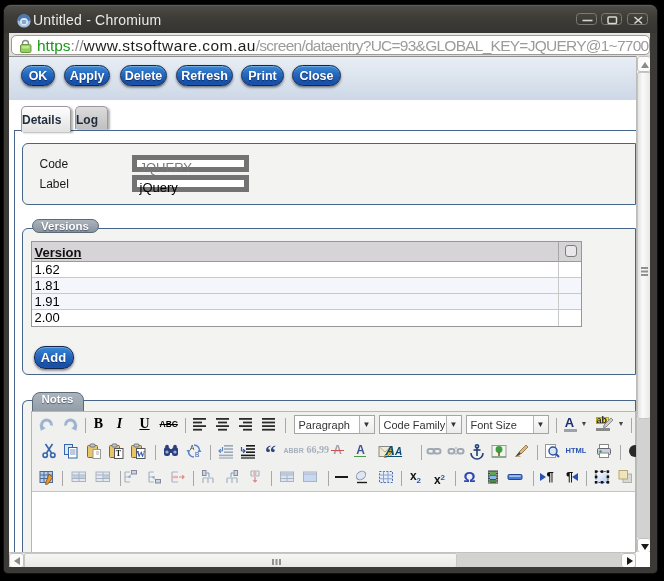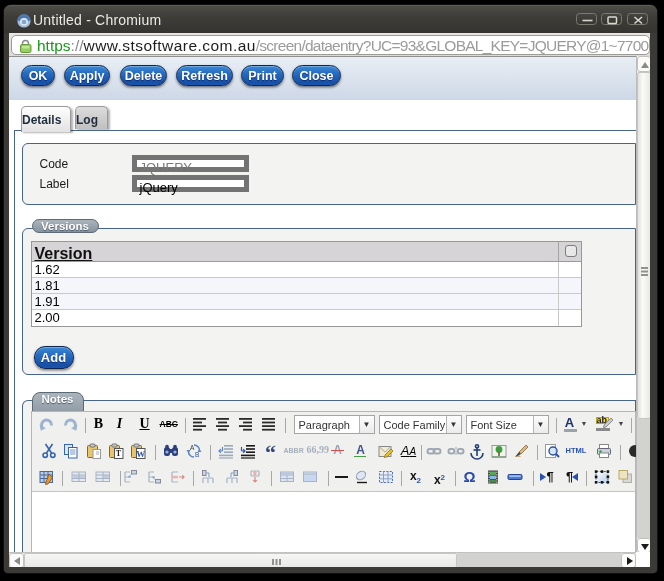--- a/index.html
+++ b/index.html
@@ -19,21 +19,21 @@
 .tab{position:absolute;top:73px;height:25px;border:1px solid #999;border-bottom:none;border-radius:5px 5px 0 0;font-weight:bold;font-size:12px;color:#1f2d3d;text-align:left;line-height:27px;box-shadow:2px 1px 2px rgba(0,0,0,.3)}
 #tabDetails{left:12px;width:50px;background:linear-gradient(#fefefe,#e2e2e2);z-index:5;height:26px}
 #tabLog{left:66px;width:33px;height:23px;background:linear-gradient(#dcdcdc,#c0c0c0)}
 #panel{position:absolute;left:4.5px;top:97px;width:627px;height:437px;border:1.5px solid #47648a;border-bottom:none;background:#fff}
 .fieldset{position:absolute;left:7px;width:614px;background:#f3f3f1;border:1.5px solid #47648a;border-radius:6px 0 0 6px}
 .legend{position:absolute;border:1px solid #5d6974;border-radius:8px;background:linear-gradient(#abb4bd,#97a2ac 55%,#8793a0);color:#fff;font-weight:bold;text-align:center;text-shadow:0 1px 1px rgba(30,40,60,.6)}
 .flabel{position:absolute;font-size:12px;color:#1a1a1a}
 .finput{position:absolute;left:117px;width:117px;height:17px;background:#fff;border:5px solid #737373;font-size:13px;padding:0 3px;line-height:15px}
 #vtable{position:absolute;left:16px;top:109.5px;width:551px;border:1px solid #979797;background:#fff}
 #vhead{height:20px;background:#d6d4d6;border-bottom:1px solid #9a9a9a;position:relative}
-#vhead .vh1{position:absolute;left:3px;top:3px;font-weight:bold;text-decoration:underline;font-size:16px;color:#111}
+#vhead .vh1{position:absolute;left:3px;top:3px;font-weight:bold;text-decoration:underline;font-size:13px;color:#111}
 #vhead .vh2{position:absolute;right:0;top:0;width:23px;height:20px;border-left:1px solid #a5a5a5}
 .cbox{position:absolute;left:6px;top:3px;width:12px;height:12px;border:1.5px solid #7d7d7d;border-radius:3px;background:#e8e8e8}
 .vrow{height:16.2px;border-bottom:1px solid #c9c9c9;font-size:13px;color:#000;padding-left:3px;line-height:15px;position:relative}
 .vrow .rc{position:absolute;right:0;top:0;width:23px;height:16.2px;border-left:1px solid #c9c9c9}
 .alt{background:#f4f6fb}
 #mce{position:absolute;left:16px;top:279.5px;width:605px;height:155px;border:1px solid #b7b7b2;background:#f0f0ee}
 .trow{position:absolute;left:0;width:603px;height:26px}
 .sep{position:absolute;top:3px;width:1px;height:15px;background:#a8a8a8}
 .mcedrop{position:absolute;top:0;height:19px;background:#fff;border:1px solid #a5a5a3;font-size:11px;color:#333}
 .mcedrop span{position:absolute;left:4px;top:3px;white-space:nowrap}
@@ -291,21 +291,21 @@
       <b class="i" style="left:231px;color:#30487e;font-family:'Liberation Serif',serif;font-size:22px;line-height:20px;font-weight:bold">“</b>
       <span class="i gt" style="left:252px;font-weight:bold">ABBR</span>
       <b class="i gt" style="left:275px;font-size:10px;font-family:'Liberation Serif',serif;line-height:14px">66,99</b>
       <b class="i" style="left:298px;color:#9aa2ae;font-size:12px;line-height:15px;font-weight:bold">A<span class="abs" style="left:1px;top:7px;width:13px;height:1.6px;background:#d05050"></span></b>
       <b class="i" style="left:321px;color:#3c5490;font-size:12px;line-height:15px;font-weight:bold">A<span class="abs" style="left:1.5px;top:13px;width:12px;height:1.6px;background:#4a9a4a"></span></b>
       <svg class="i" style="left:346px" width="16" height="16">
               <rect x="1" y="3.5" width="12" height="10" fill="#f0ead0" stroke="#888"></rect>
               <path d="M1 3.5 L7 9 L13 3.5" fill="none" stroke="#aaa"></path>
               <path d="M13 6 L15 8 L9 14 L6.5 14.5 L7 12 Z" fill="#e8c030" stroke="#907010" stroke-width="0.8"></path>
             </svg>
-      <b class="i" style="left:369px;color:#000000;font-size:13px;line-height:15px;font-weight:normal;font-style:italic;text-decoration:underline">A<span style="font-size:10px">A</span></b>
+      <b class="i" style="left:354px;color:#0c4a6e;font-size:13px;line-height:15px;font-weight:bold;font-style:italic;text-decoration:underline">A<span style="font-size:10px">A</span></b>
       <div class="sep" style="left:389px"></div>
       <svg class="i" style="left:394px" width="16" height="16">
               <g fill="none" stroke="#a0a8b4" stroke-width="2">
                 <rect x="1.5" y="6" width="7" height="4.5" rx="2.2"></rect>
                 <rect x="7.5" y="6" width="7" height="4.5" rx="2.2"></rect>
               </g>
             </svg>
       <svg class="i" style="left:416px" width="16" height="16">
               <g fill="none" stroke="#a0a8b4" stroke-width="2">
                 <rect x="0.5" y="6" width="6" height="4.5" rx="2.2"></rect>

